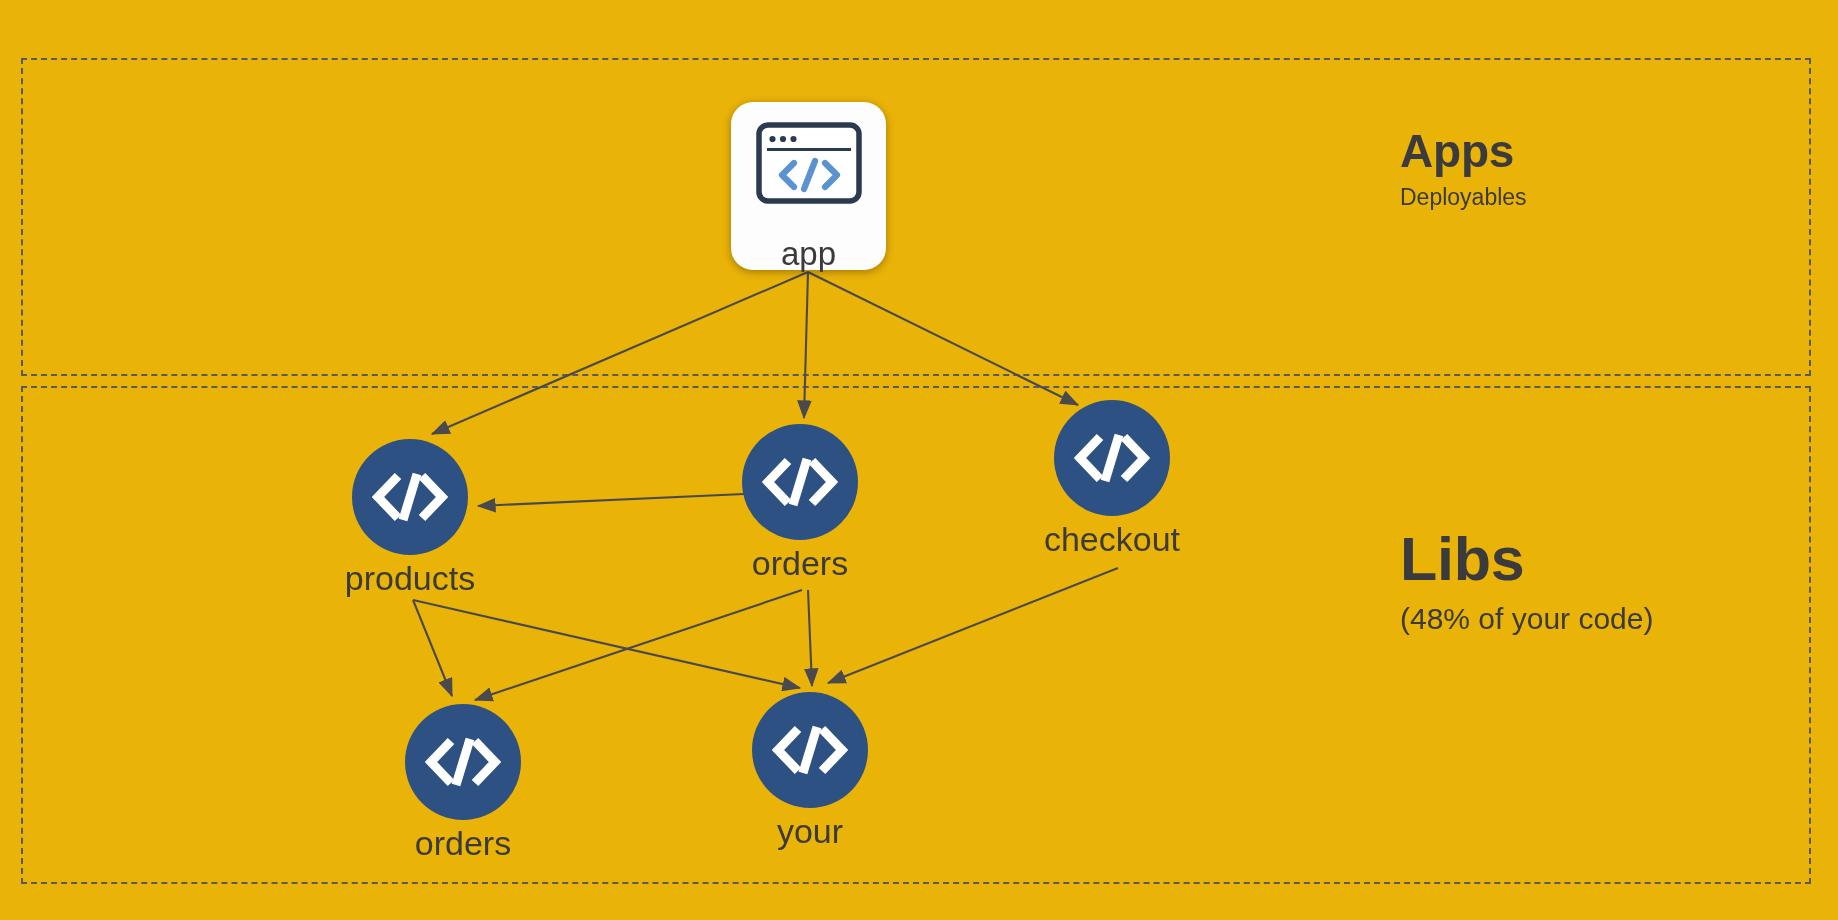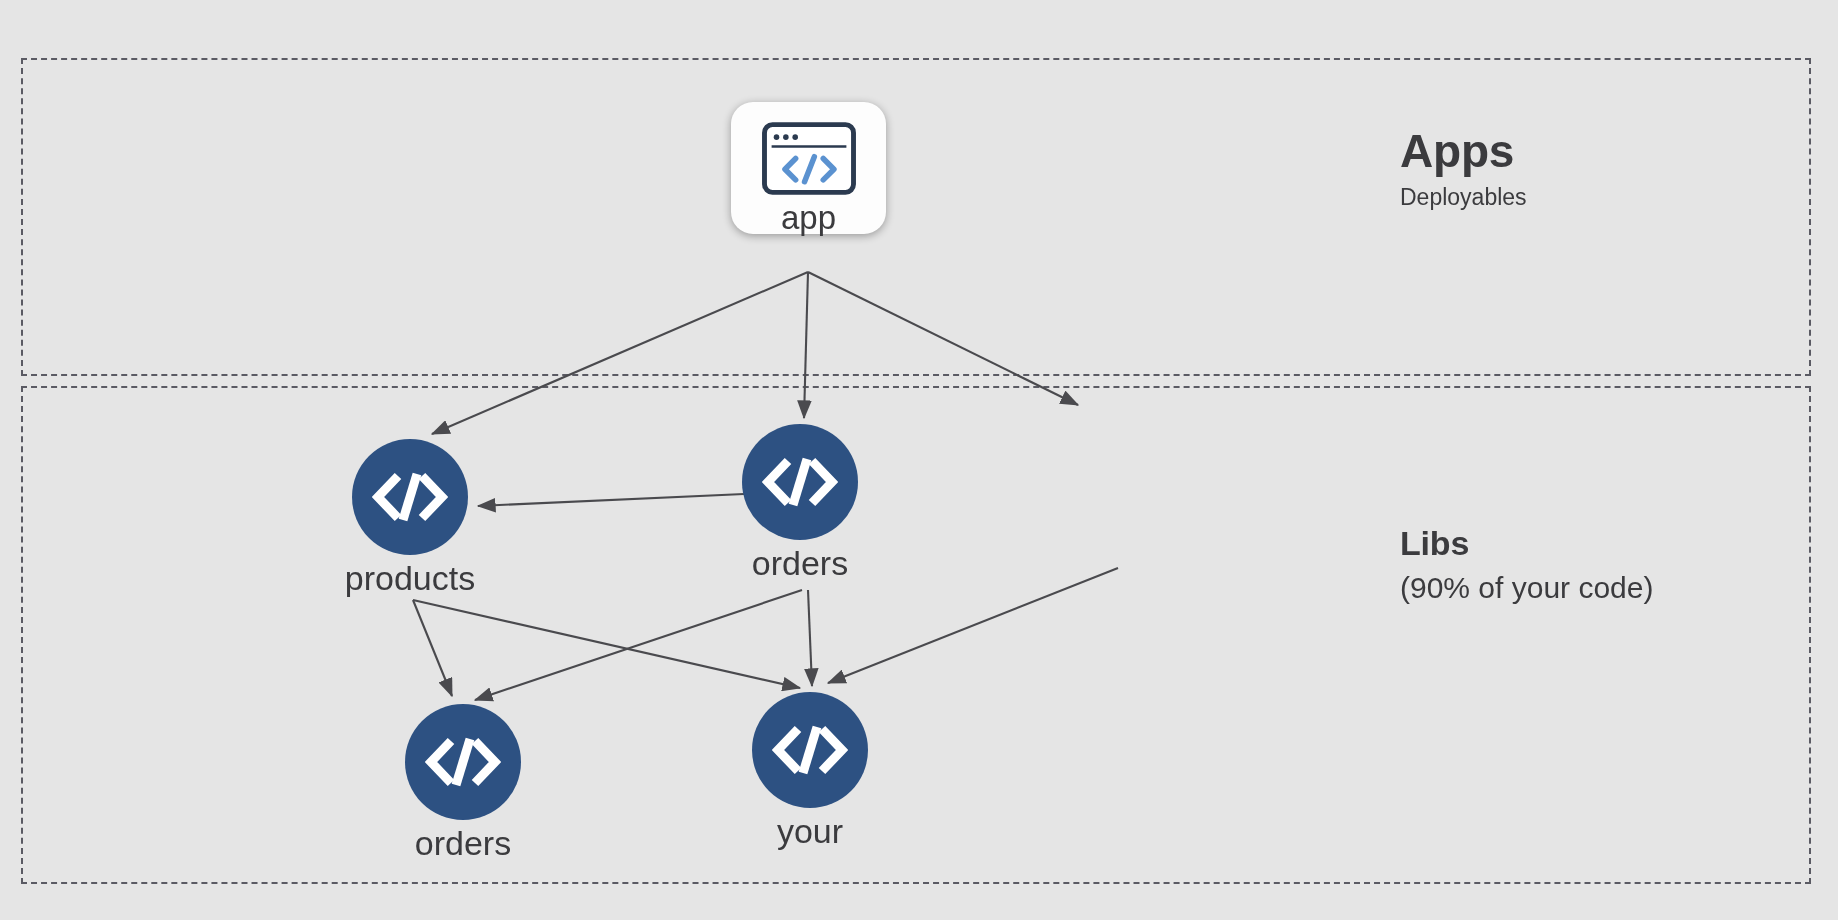--- a/index.html
+++ b/index.html
@@ -7,21 +7,21 @@
     padding: 0;
     background: #ffffff;
   }
   body {
     font-family: "Liberation Sans", sans-serif;
   }
   #canvas {
     position: relative;
     width: 1838px;
     height: 920px;
-    background: #e5e5e5;
+    background: #eab308;
     overflow: hidden;
   }
 
   
   .zone {
     position: absolute;
     border: 2px dashed #5a5a63;
     box-sizing: border-box;
     background: transparent;
   }
@@ -58,40 +58,40 @@
     left: 1400px;
     top: 125px;
   }
   #caption-apps .zc-title { font-size: 46px; }
   #caption-apps .zc-sub   { font-size: 23px; margin-top: 6px; }
 
   #caption-libs {
     left: 1400px;
     top: 524px;
   }
-  #caption-libs .zc-title { font-size: 34px; }
+  #caption-libs .zc-title { font-size: 61px; }
   #caption-libs .zc-sub   { font-size: 30px; margin-top: 8px; }
 
   
   #edges {
     position: absolute;
     left: 0;
     top: 0;
     width: 1838px;
     height: 920px;
     pointer-events: none;
   }
 
   
   #node-app {
     position: absolute;
     left: 731px;
     top: 102px;
     width: 155px;
-    height: 132px;
+    height: 168px;
     background: #fdfdfd;
     border-radius: 22px;
     box-shadow: 0 2px 9px rgba(0,0,0,0.33);
     display: flex;
     flex-direction: column;
     align-items: center;
     justify-content: space-between;
     box-sizing: border-box;
     padding-top: 20px;
   }
@@ -146,21 +146,21 @@
 
   <div class="zone" id="zone-apps"></div>
   <div class="zone" id="zone-libs"></div>
 
   <div class="zone-caption" id="caption-apps">
     <span class="zc-title">Apps</span>
     <span class="zc-sub">Deployables</span>
   </div>
   <div class="zone-caption" id="caption-libs">
     <span class="zc-title">Libs</span>
-    <span class="zc-sub">(90% of your code)</span>
+    <span class="zc-sub">(48% of your code)</span>
   </div>
 
   <svg id="edges" viewBox="0 0 1838 920">
     <defs>
       <marker id="arrowhead" markerWidth="9" markerHeight="7" refX="8.4" refY="3.5" orient="auto" markerUnits="strokeWidth">
         <path d="M0,0 L9,3.5 L0,7 Z" fill="#4a4a4e"></path>
       </marker>
     </defs>
     <g stroke="#4a4a4e" stroke-width="2.1" fill="none" marker-end="url(#arrowhead)">
       <line x1="808" y1="272" x2="432" y2="434"></line>
@@ -210,20 +210,32 @@
         <g stroke="#ffffff" stroke-width="9" fill="none" stroke-linecap="butt" stroke-linejoin="miter">
           <polyline points="26,7 6,28 26,49"></polyline>
           <line x1="45" y1="5" x2="31" y2="51"></line>
           <polyline points="50,7 70,28 50,49"></polyline>
         </g>
       </svg>
     </div>
     <span class="node-label">products</span>
   </div>
 
+  <div class="lib-node" id="node-checkout">
+    <div class="lib-circle">
+      <svg viewBox="0 0 76 56">
+        <g stroke="#ffffff" stroke-width="9" fill="none" stroke-linecap="butt" stroke-linejoin="miter">
+          <polyline points="26,7 6,28 26,49"></polyline>
+          <line x1="45" y1="5" x2="31" y2="51"></line>
+          <polyline points="50,7 70,28 50,49"></polyline>
+        </g>
+      </svg>
+    </div>
+    <span class="node-label">checkout</span>
+  </div>
 
   <div class="lib-node" id="node-shared">
     <div class="lib-circle">
       <svg viewBox="0 0 76 56">
         <g stroke="#ffffff" stroke-width="9" fill="none" stroke-linecap="butt" stroke-linejoin="miter">
           <polyline points="26,7 6,28 26,49"></polyline>
           <line x1="45" y1="5" x2="31" y2="51"></line>
           <polyline points="50,7 70,28 50,49"></polyline>
         </g>
       </svg>

